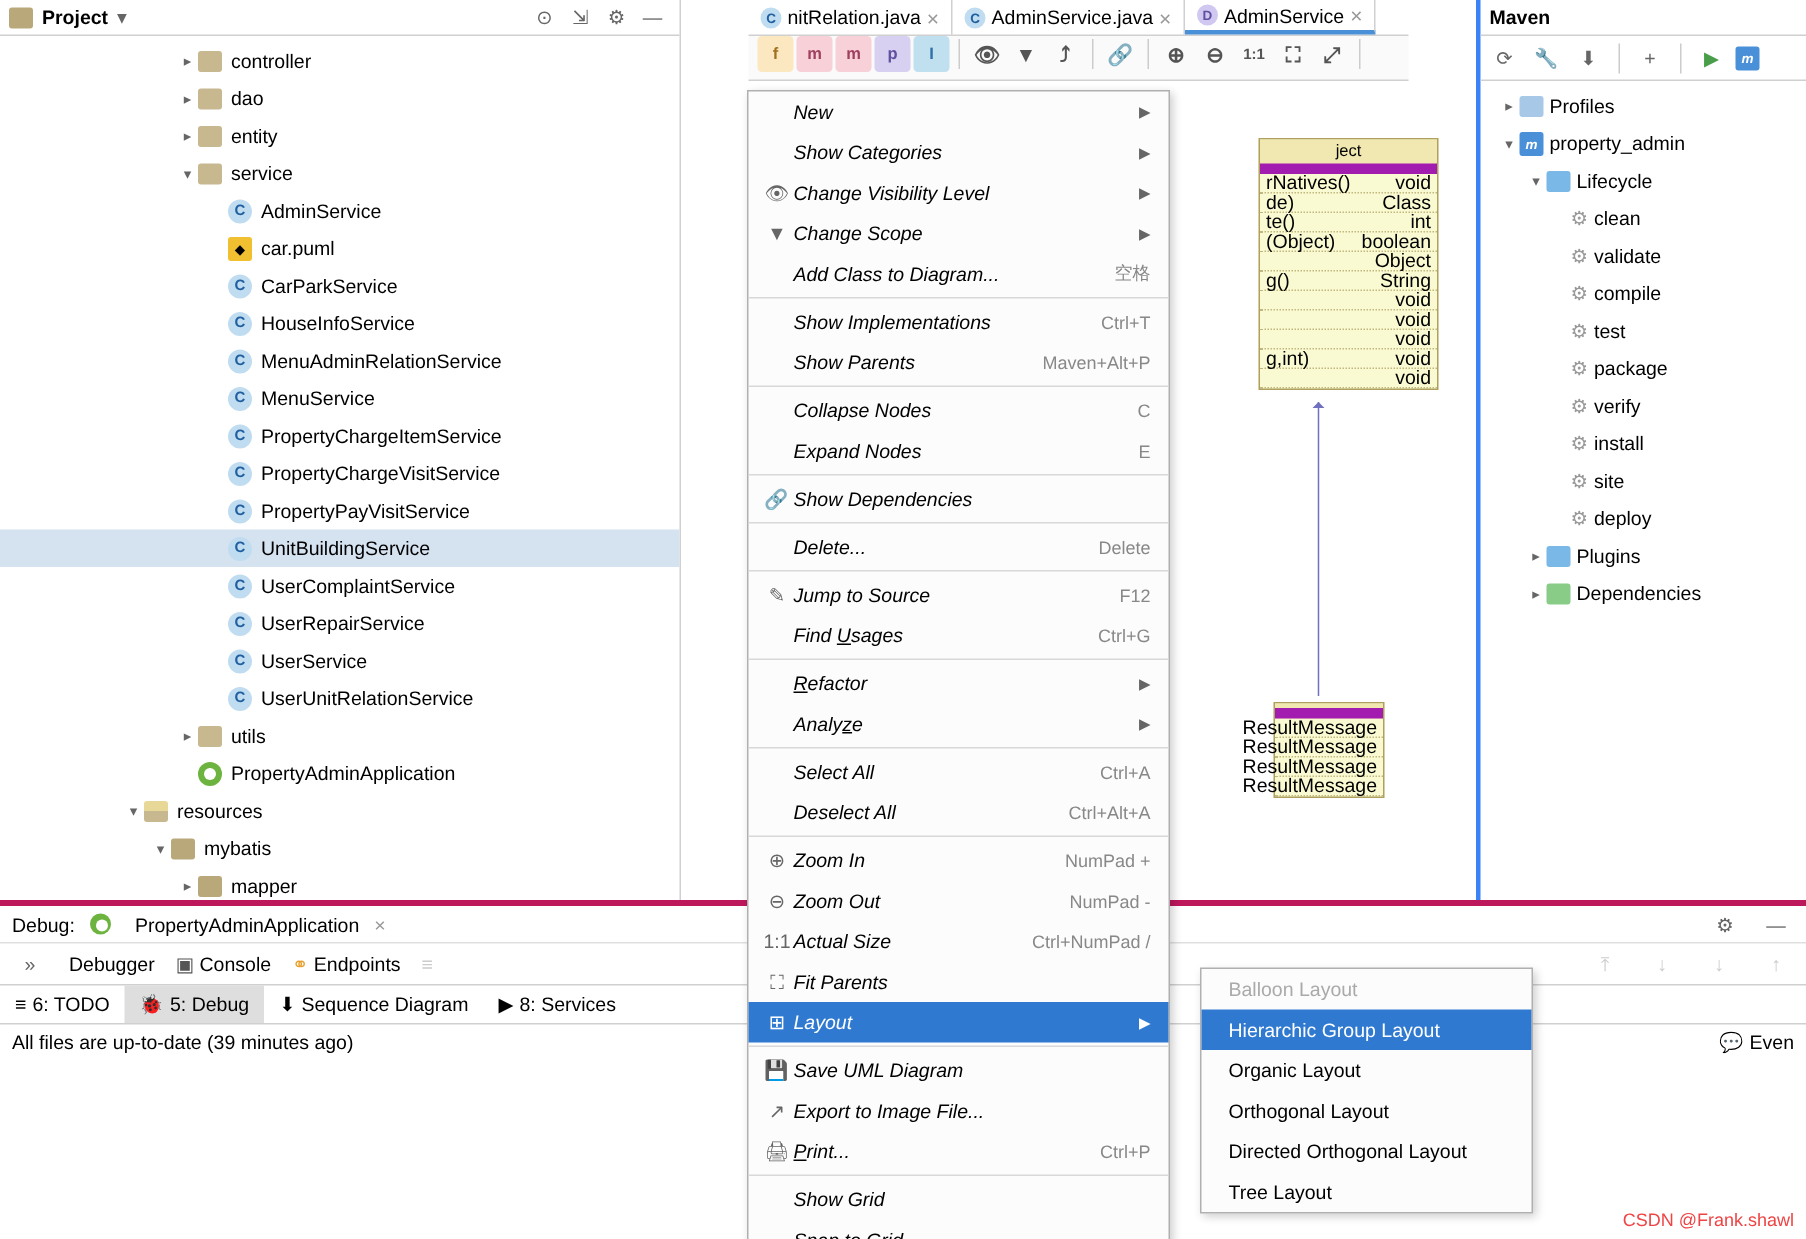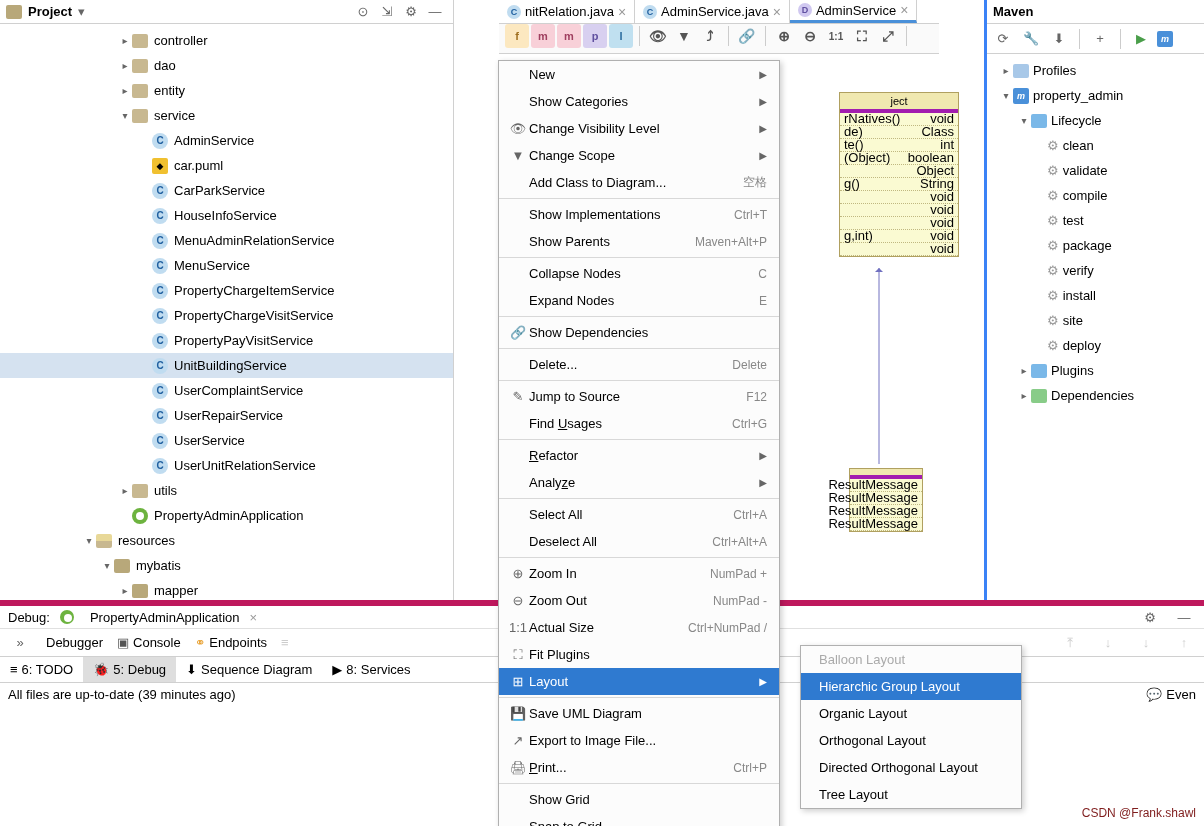--- a/index.html
+++ b/index.html
@@ -32,50 +32,50 @@
 .dt-btn { width: 24px; height: 24px; display: inline-flex; align-items: center; justify-content: center; border-radius: 3px; font-size: 11px; font-weight: bold;}
 .dt-btn.f { background: #fce8c0; color: #a07020; }
 .dt-btn.m1 { background: #f8d0d8; color: #a04060; }
 .dt-btn.m2 { background: #f8d0d8; color: #a04060; }
 .dt-btn.p { background: #d8d0f0; color: #6050a0; }
 .dt-btn.i { background: #c0e0f0; color: #3070a0; }
 .dt-btn.plain { color: #555; font-size: 14px; }
 .separator { width: 1px; height: 20px; background: #ccc; margin: 0 4px; }
 .diagram-canvas { flex: 1; background: #fff; position: relative; }
 .uml-box { position: absolute; background: #fafad2; border: 1px solid #b0a060; font-size: 9px; }
-.uml-box .title { background: #f0e8b0; border-bottom: 4px solid #a21caf; padding: 2px 6px; font-size: 11px; text-align:center;}
+.uml-box .title { background: #f0e8b0; border-bottom: 7px solid #a21caf; padding: 2px 6px; font-size: 11px; text-align:center;}
 .uml-box .row { display: flex; justify-content: space-between; padding: 0 4px; border-bottom: 1px dotted #c0b880; line-height: 12px;}
 .maven-panel { width: 220px; border-left: 3px solid #3b82f6; display: flex; flex-direction: column; }
 .maven-toolbar { display: flex; align-items: center; height: 30px; padding: 0 4px; gap: 4px; border-bottom: 1px solid #d0d0d0; }
 .maven-tree .tree-row { height: 25px; }
 .gear-icon { color: #999; font-size: 13px; margin-right: 4px; }
 .m-icon { width: 16px; height: 16px; background: #4a90d9; color: #fff; font-size: 9px; display:inline-flex;align-items:center;justify-content:center;margin-right:4px;border-radius:2px;font-style:italic;font-weight:bold;}
 .folder-blue { width: 16px; height: 14px; background: #a8c8e8; border-radius: 2px; margin-right: 4px; }
-.debug-bar { border-top: 6px solid #be185d; display: flex; align-items: center; height: 28px; padding: 0 8px; gap: 10px; }
+.debug-bar { border-top: 4px solid #be185d; display: flex; align-items: center; height: 28px; padding: 0 8px; gap: 10px; }
 .debug-close { color: #999; }
 .bottom-tabs { display: flex; align-items: center; height: 28px; padding: 0 8px; gap: 14px; border-top: 1px solid #e0e0e0; }
 .tool-window-tabs { display: flex; align-items: center; height: 26px; border-top: 1px solid #d0d0d0; }
 .tw-tab { padding: 0 10px; display: flex; align-items: center; gap: 4px; height: 100%; }
 .tw-tab.active { background: #dedede; }
 .status-bar { height: 24px; border-top: 1px solid #d0d0d0; display: flex; align-items: center; padding: 0 8px; }
 .context-menu { position: absolute; background: #fcfcfc; border: 1px solid #b0b0b0; box-shadow: 2px 2px 6px rgba(0,0,0,.2); z-index: 100; }
 .cm-item { display: flex; align-items: center; height: 27px; padding: 0 12px 0 8px; min-width: 280px; }
 .cm-item.highlighted { background: #2f7ad0; color: #fff; }
 .cm-icon { width: 22px; text-align: center; color: #666; font-size: 13px; }
 .cm-item.highlighted .cm-icon { color: #fff; }
-.cm-label { flex: 1; }
+.cm-label { flex: 1; font-style: italic; }
 .cm-shortcut { color: #888; font-size: 12px; margin-left: 20px; }
 .cm-arrow { color: #666; font-size: 10px; }
 .cm-item.highlighted .cm-arrow { color: #fff; }
 .cm-sep { height: 1px; background: #d8d8d8; margin: 2px 0; }
 .submenu { position: absolute; background: #fcfcfc; border: 1px solid #b0b0b0; box-shadow: 2px 2px 6px rgba(0,0,0,.2); z-index: 101; }
 .sm-item { display: flex; align-items: center; height: 27px; padding: 0 18px; min-width: 220px; }
 .sm-item.disabled { color: #aaa; }
 .sm-item.highlighted { background: #2f7ad0; color: #fff; }
-.watermark { position: absolute; right: 8px; bottom: 6px; color: #7f1d1d; font-size: 12px; z-index: 200; }
+.watermark { position: absolute; right: 8px; bottom: 6px; color: #ef4444; font-size: 12px; z-index: 200; }
 .underline { text-decoration: underline; }
 </style>
 </head>
 <body>
 
 <div class="main-layout">
 
   <div class="project-panel">
     <div class="panel-header">
       <span class="folder-icon"></span>
@@ -568,21 +568,21 @@
       <span class="cm-label">Zoom Out</span>
       <span class="cm-shortcut">NumPad -</span>
     </div>
     <div class="cm-item">
       <span class="cm-icon">1:1</span>
       <span class="cm-label">Actual Size</span>
       <span class="cm-shortcut">Ctrl+NumPad /</span>
     </div>
     <div class="cm-item">
       <span class="cm-icon">⛶</span>
-      <span class="cm-label">Fit Plugins</span>
+      <span class="cm-label">Fit Parents</span>
     </div>
     <div class="cm-item highlighted">
       <span class="cm-icon">⊞</span>
       <span class="cm-label">Layout</span>
       <span class="cm-arrow">▶</span>
     </div>
     <div class="cm-sep"></div>
     <div class="cm-item">
       <span class="cm-icon">💾</span>
       <span class="cm-label">Save UML Diagram</span>

